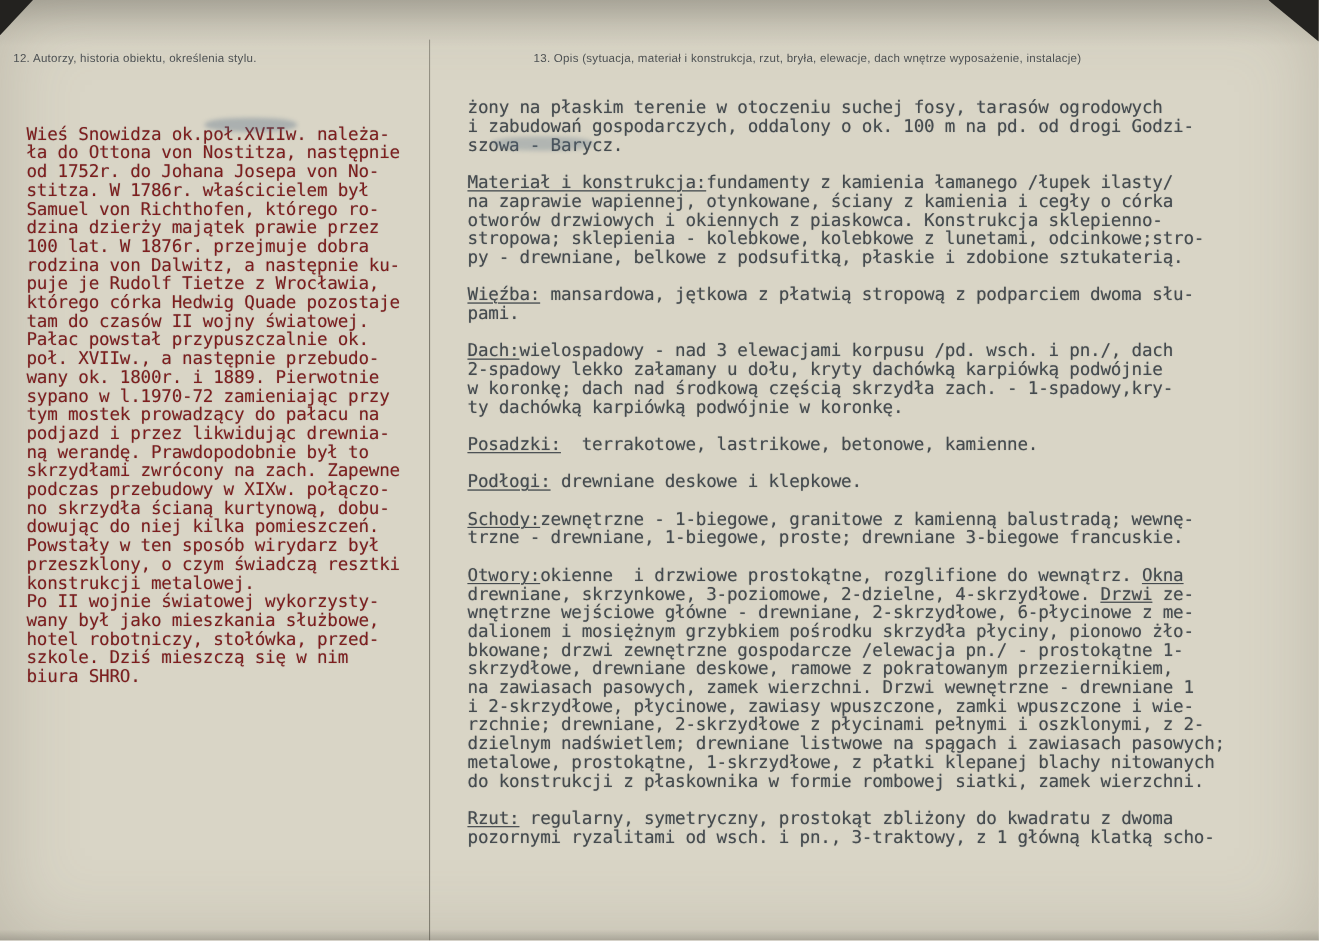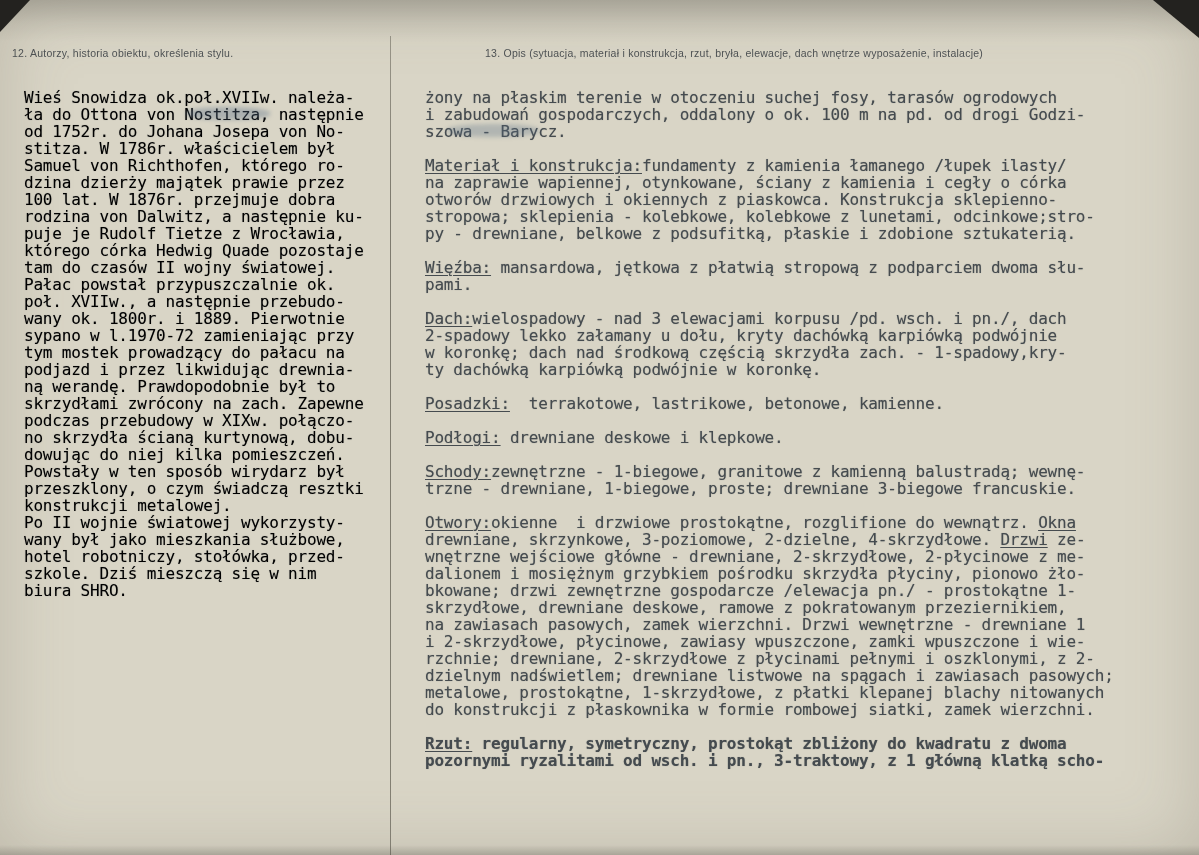--- a/index.html
+++ b/index.html
@@ -70,30 +70,31 @@
     position: absolute;
     top: 89px;
     font-size: 16px;
     line-height: 17px;
     letter-spacing: -0.2px;
     text-shadow: 0 0 1px rgba(62, 68, 73, 0.45);
   }
   .col-text.left {
     left: 24px;
     width: 366px;
-    color: #000000;
+    color: #7f1d1d;
+    margin-top: 24px;
   }
   .col-text.right {
     left: 425px;
     width: 772px;
     color: #454b4f;
   }
   .tline { white-space: pre; }
   .tpara { margin-bottom: 17px; }
-  .tpara:last-child { margin-bottom: 0; font-weight: bold; }
+  .tpara:last-child { margin-bottom: 0; }
   .u {
     text-decoration: underline;
     text-underline-offset: 2px;
     text-decoration-thickness: 1px;
   }
   .smudge {
     position: absolute;
     border-radius: 45%;
     filter: blur(2px);
     pointer-events: none;
@@ -183,21 +184,21 @@
       <div class="tpara">
         <div class="tline"><span class="u">Podłogi:</span> drewniane deskowe i klepkowe.</div>
       </div>
       <div class="tpara">
         <div class="tline"><span class="u">Schody:</span>zewnętrzne - 1-biegowe, granitowe z kamienną balustradą; wewnę-</div>
         <div class="tline">trzne - drewniane, 1-biegowe, proste; drewniane 3-biegowe francuskie.</div>
       </div>
       <div class="tpara">
         <div class="tline"><span class="u">Otwory:</span>okienne  i drzwiowe prostokątne, rozglifione do wewnątrz. <span class="u">Okna</span></div>
         <div class="tline">drewniane, skrzynkowe, 3-poziomowe, 2-dzielne, 4-skrzydłowe. <span class="u">Drzwi</span> ze-</div>
-        <div class="tline">wnętrzne wejściowe główne - drewniane, 2-skrzydłowe, 2-płycinowe z me-</div>
+        <div class="tline">wnętrzne wejściowe główne - drewniane, 2-skrzydłowe, 6-płycinowe z me-</div>
         <div class="tline">dalionem i mosiężnym grzybkiem pośrodku skrzydła płyciny, pionowo żło-</div>
         <div class="tline">bkowane; drzwi zewnętrzne gospodarcze /elewacja pn./ - prostokątne 1-</div>
         <div class="tline">skrzydłowe, drewniane deskowe, ramowe z pokratowanym przeziernikiem,</div>
         <div class="tline">na zawiasach pasowych, zamek wierzchni. Drzwi wewnętrzne - drewniane 1</div>
         <div class="tline">i 2-skrzydłowe, płycinowe, zawiasy wpuszczone, zamki wpuszczone i wie-</div>
         <div class="tline">rzchnie; drewniane, 2-skrzydłowe z płycinami pełnymi i oszklonymi, z 2-</div>
         <div class="tline">dzielnym nadświetlem; drewniane listwowe na spągach i zawiasach pasowych;</div>
         <div class="tline">metalowe, prostokątne, 1-skrzydłowe, z płatki klepanej blachy nitowanych</div>
         <div class="tline">do konstrukcji z płaskownika w formie rombowej siatki, zamek wierzchni.</div>
       </div>

